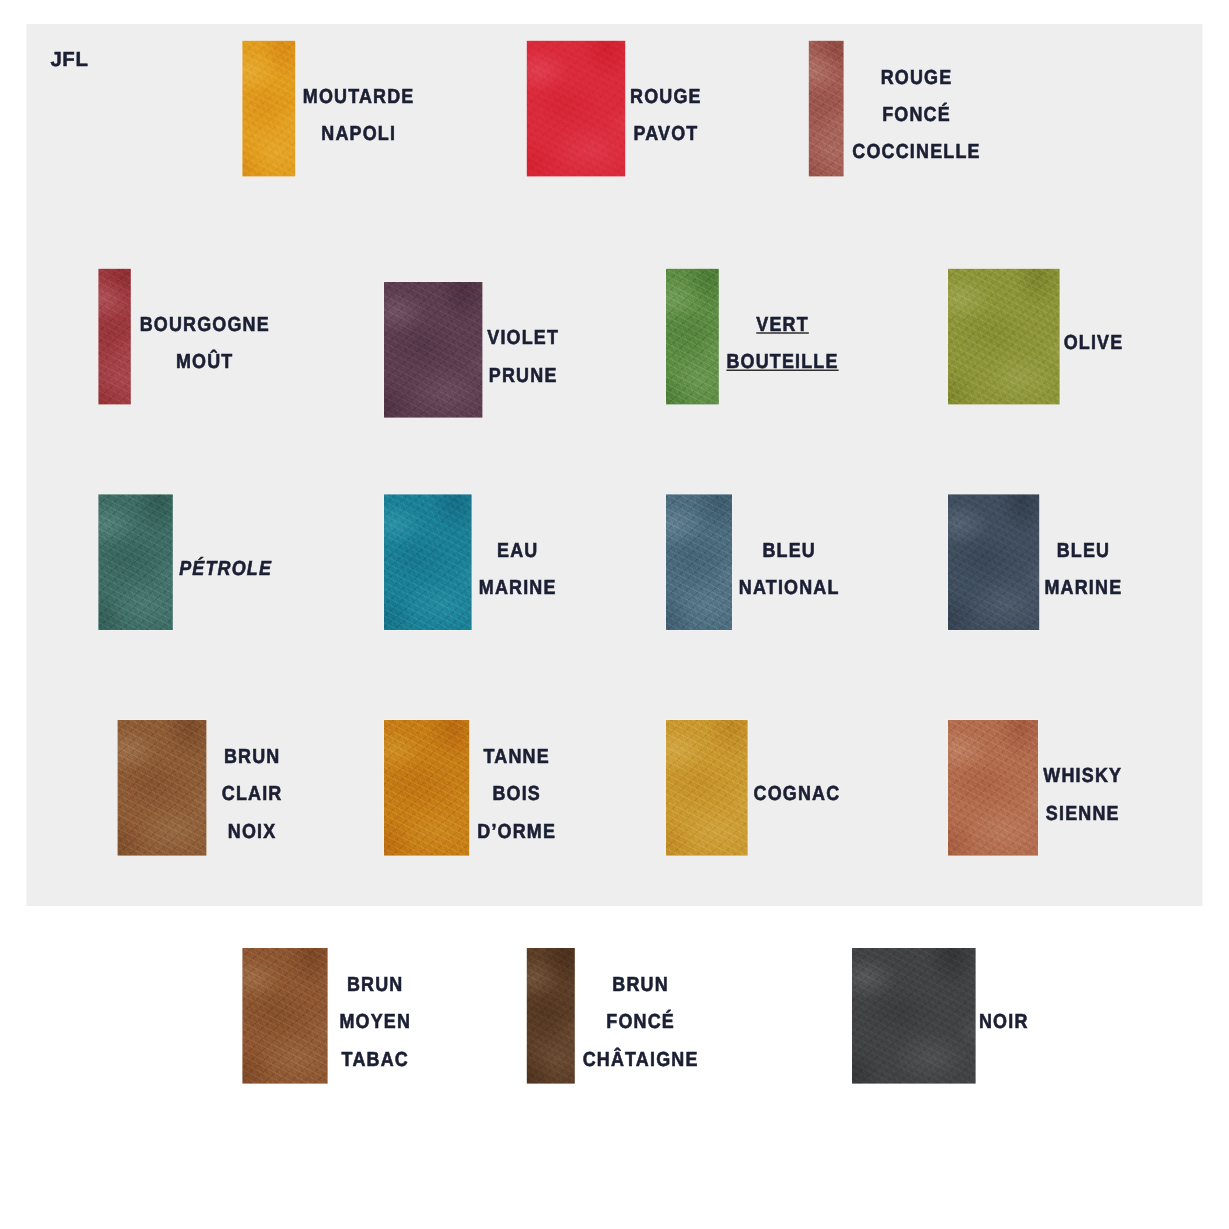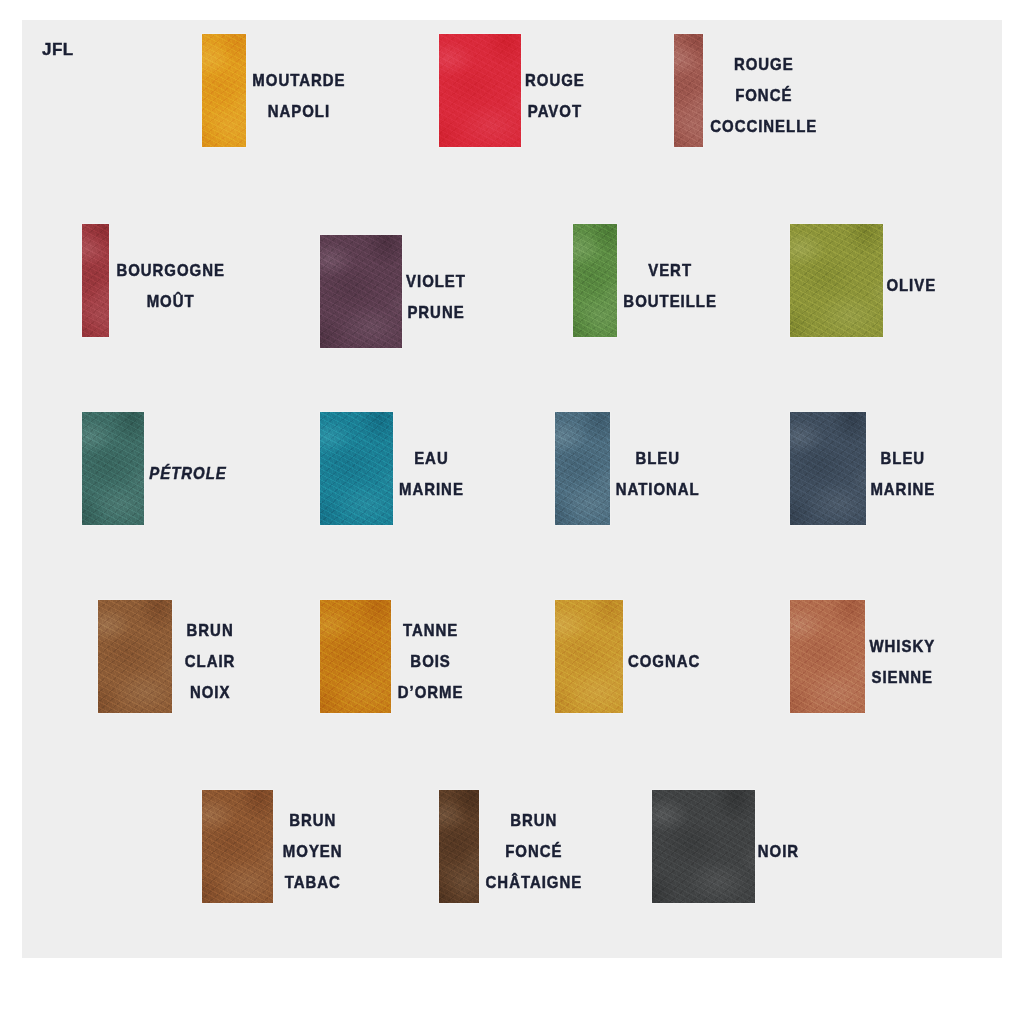--- a/index.html
+++ b/index.html
@@ -5,21 +5,21 @@
   html,body{margin:0;padding:0;}
   body{
     width:1024px;height:1024px;
     background:#ffffff;
     font-family:"Liberation Sans",sans-serif;
     overflow:hidden;
   }
   #board{
     position:absolute;
     left:22px;top:20px;
-    width:980px;height:938px;
+    width:980px;height:735px;
     background:#eeeeee;
   }
   #brand{
     position:absolute;
     left:20px;top:20px;
     font-family:"Liberation Sans",sans-serif;
     font-weight:bold;
     font-size:17px;
     letter-spacing:0.5px;
     color:#1a1f33;
@@ -121,21 +121,21 @@
 MOÛT</div>
         </div>
         <div class="cell" style="left: 298px; margin-top: 11px;">
           <div class="swatch" style="background: rgb(90, 60, 78); width: 113px; height: 113px;">
             <div class="mottle"></div>
             <div class="grain"></div>
           </div>
           <div class="label">VIOLET
 PRUNE</div>
         </div>
-        <div class="cell" style="left: 551px;">
+        <div class="cell" style="left: 533px; text-decoration: underline;">
           <div class="swatch" style="background: rgb(91, 138, 67); width: 113px; height: 113px;">
             <div class="mottle"></div>
             <div class="grain"></div>
           </div>
           <div class="label">VERT
 BOUTEILLE</div>
         </div>
         <div class="cell" style="left: 768px;">
           <div class="swatch" style="background: rgb(138, 146, 56); width: 113px; height: 113px;">
             <div class="mottle"></div>
@@ -219,21 +219,21 @@
 TABAC</div>
         </div>
         <div class="cell" style="left: 417px;">
           <div class="swatch" style="background: rgb(90, 60, 38); width: 113px; height: 113px;">
             <div class="mottle"></div>
             <div class="grain"></div>
           </div>
           <div class="label">BRUN FONCÉ
 CHÂTAIGNE</div>
         </div>
-        <div class="cell" style="left: 630px; justify-content: space-between;">
+        <div class="cell" style="left: 688px; justify-content: space-between;">
           <div class="swatch" style="background: rgb(63, 65, 66); width: 113px; height: 113px;">
             <div class="mottle"></div>
             <div class="grain"></div>
           </div>
           <div class="label">NOIR</div>
         </div>
       </div>
     </div>
 </div>
 

